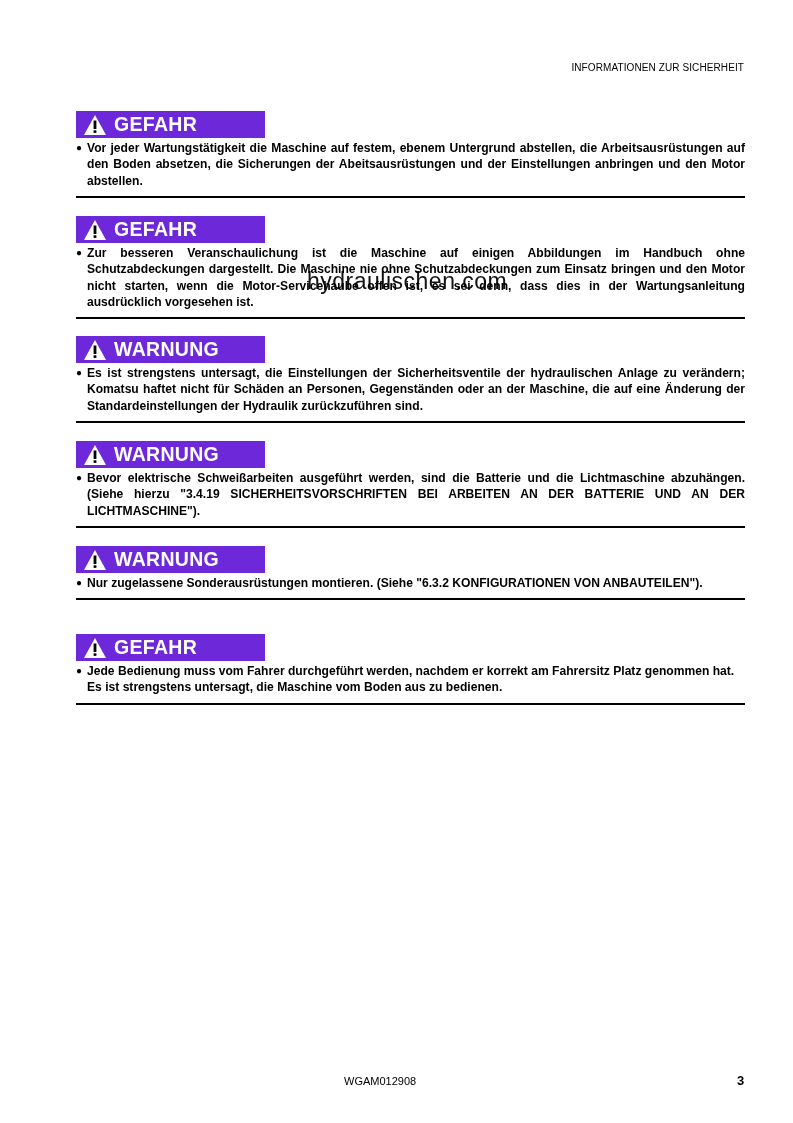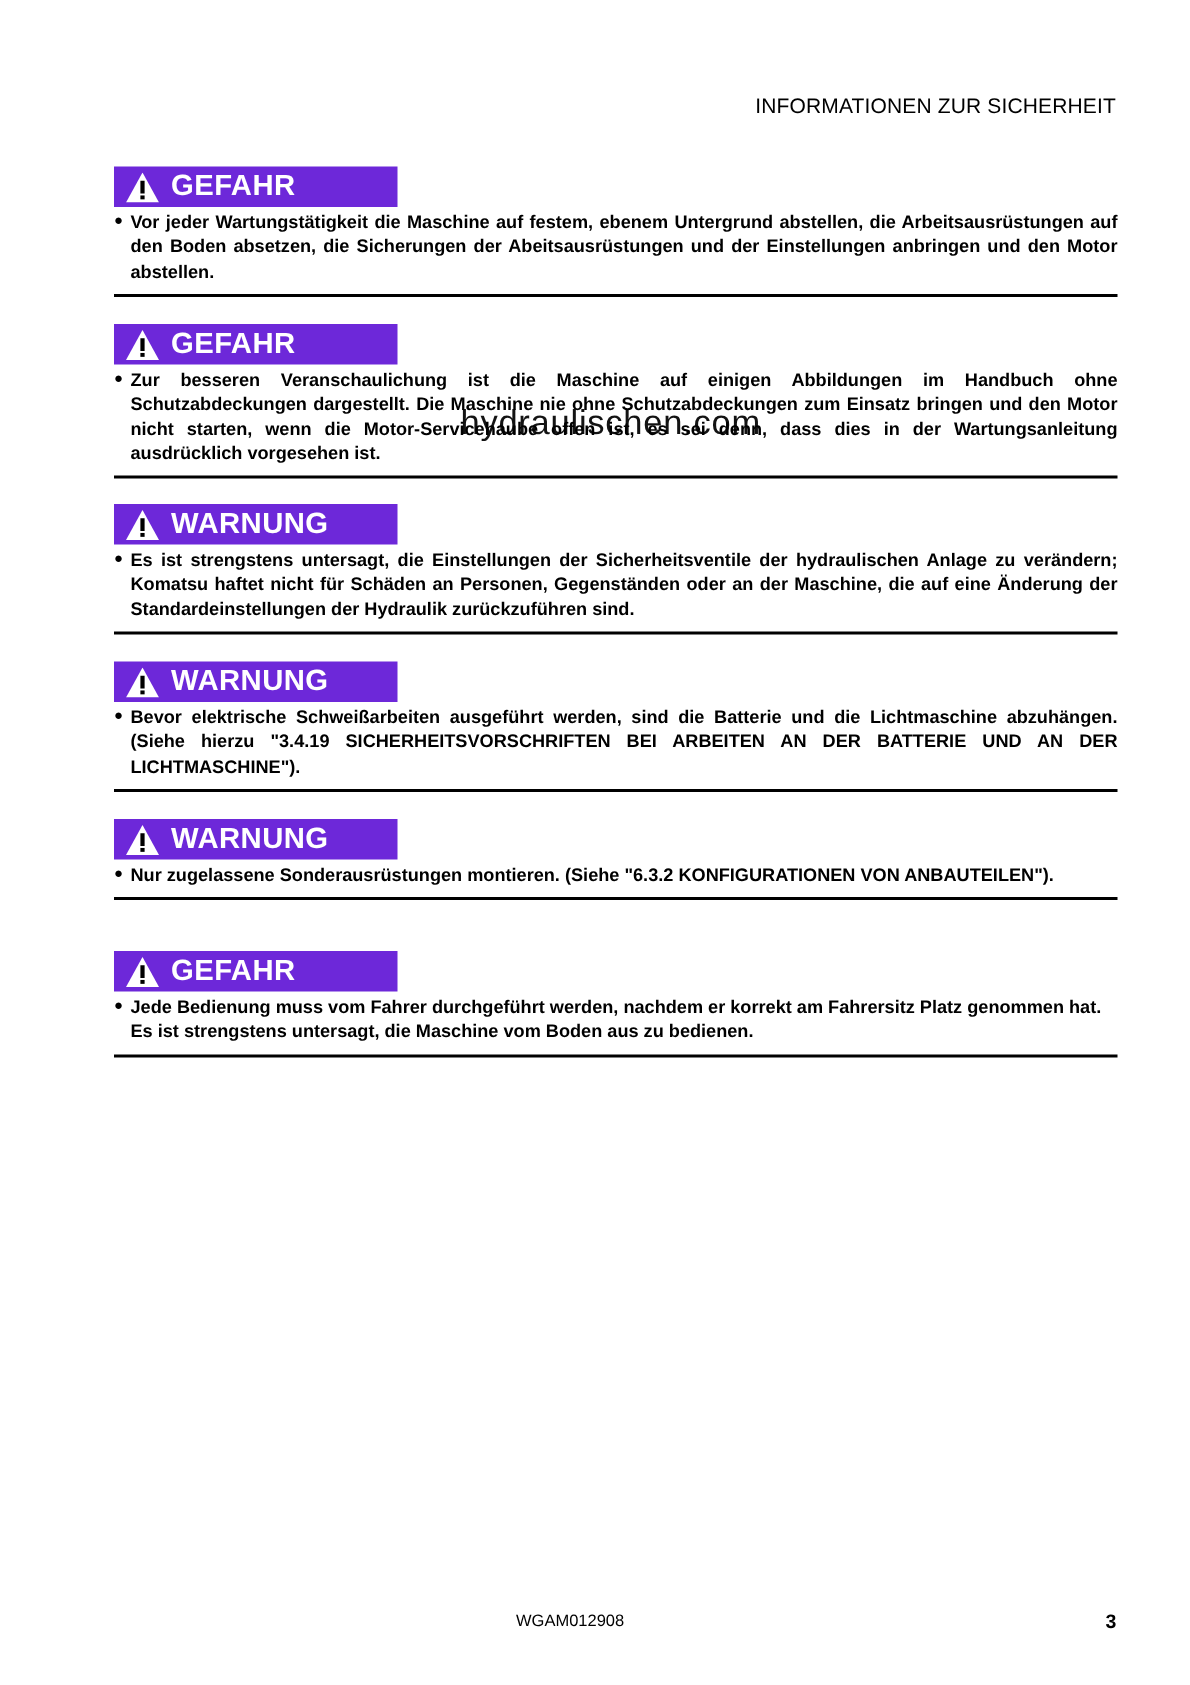--- a/index.html
+++ b/index.html
@@ -1,17 +1,17 @@
 <!DOCTYPE html>
 <html><head>
 <meta charset="utf-8">
 <style>
   html, body { margin:0; padding:0; background:#ffffff; }
   body { width:793px; height:1123px; position:relative; overflow:hidden; font-family:"Liberation Sans", sans-serif; color:#000; }
-  .header { position:absolute; top:62px; right:49px; font-size:14px; letter-spacing:0.1px; }
+  .header { position:absolute; top:62px; right:49px; font-size:10px; letter-spacing:0.1px; }
   .block { position:absolute; left:76px; width:669px; }
   .badge { width:189px; height:27px; background:#6d28d9; color:#fff; display:flex; align-items:center; box-sizing:border-box; padding-left:8px; }
   .badge svg { width:22px; height:20px; display:block; }
   .badge .label { font-weight:bold; font-size:19.5px; margin-left:8px; letter-spacing:0.3px; line-height:27px; }
   .body { position:relative; margin-top:2px; padding-left:11px; font-weight:bold; font-size:12.1px; line-height:16.3px; text-align:justify; }
   .body .bullet { position:absolute; left:0; top:0; font-size:10px; }
   .body p { margin:0; }
   .rule { height:2px; background:#000; margin-top:7px; }
   .footer-code { position:absolute; top:1075px; left:344px; font-size:11px; }
   .page-num { position:absolute; top:1073px; left:737px; font-size:13px; font-weight:bold; }

